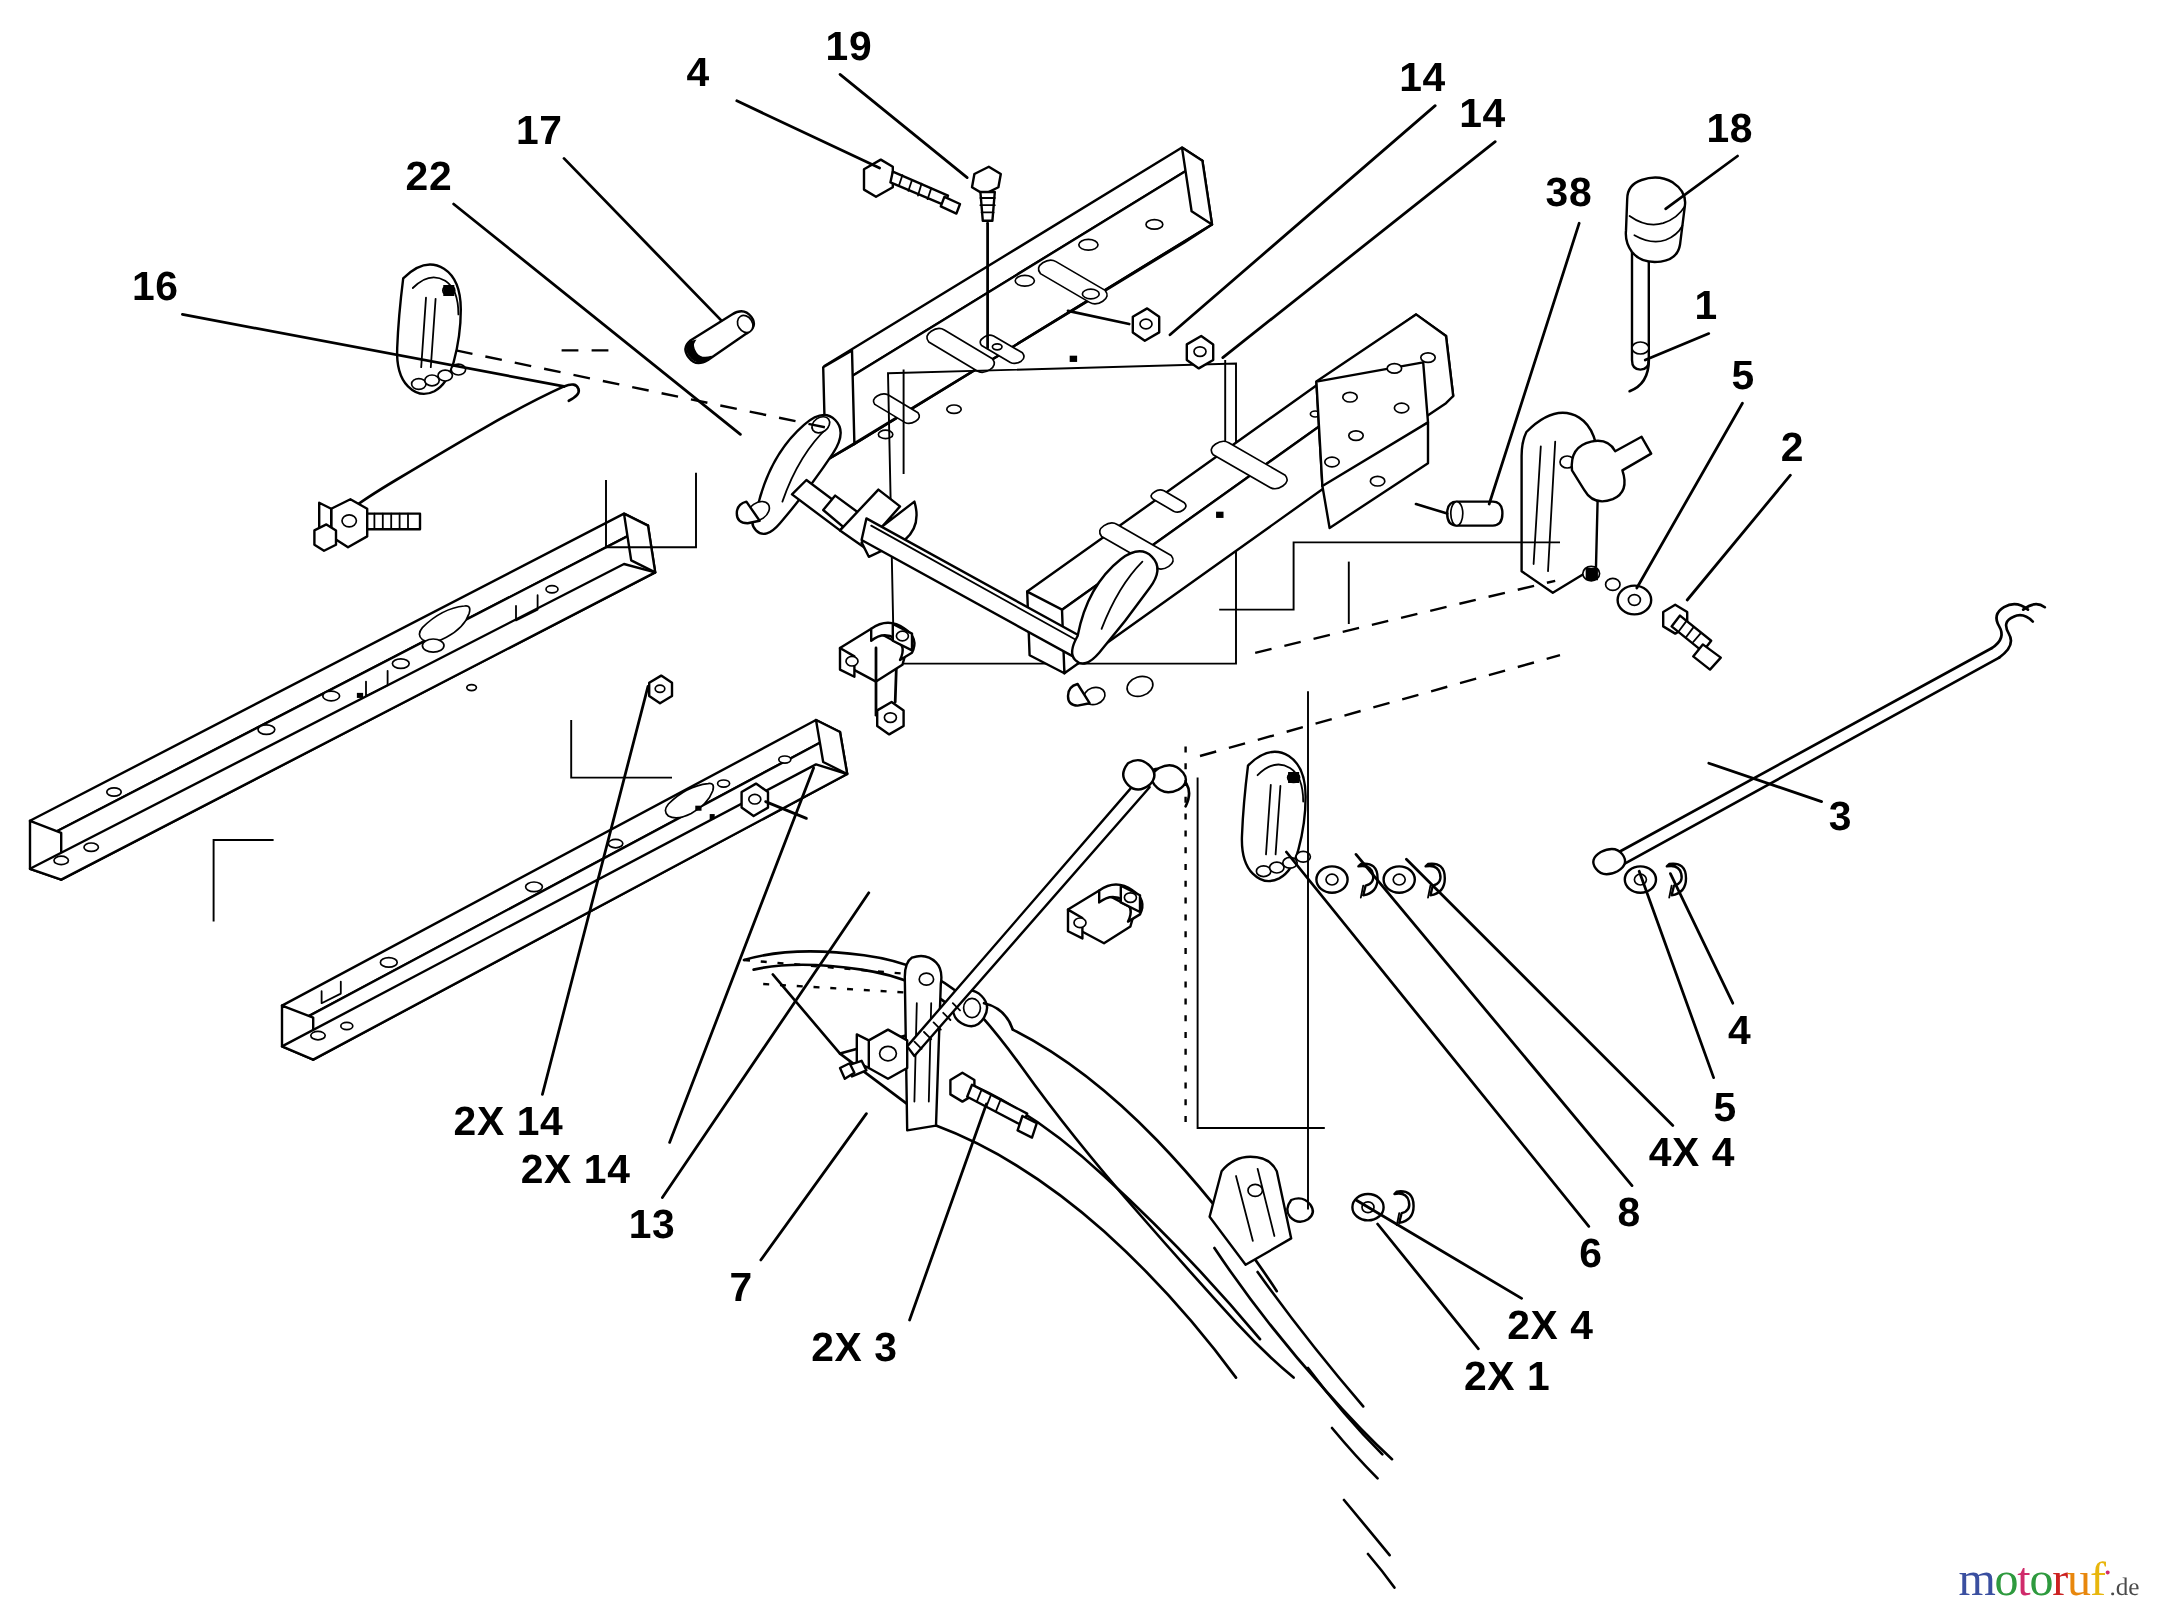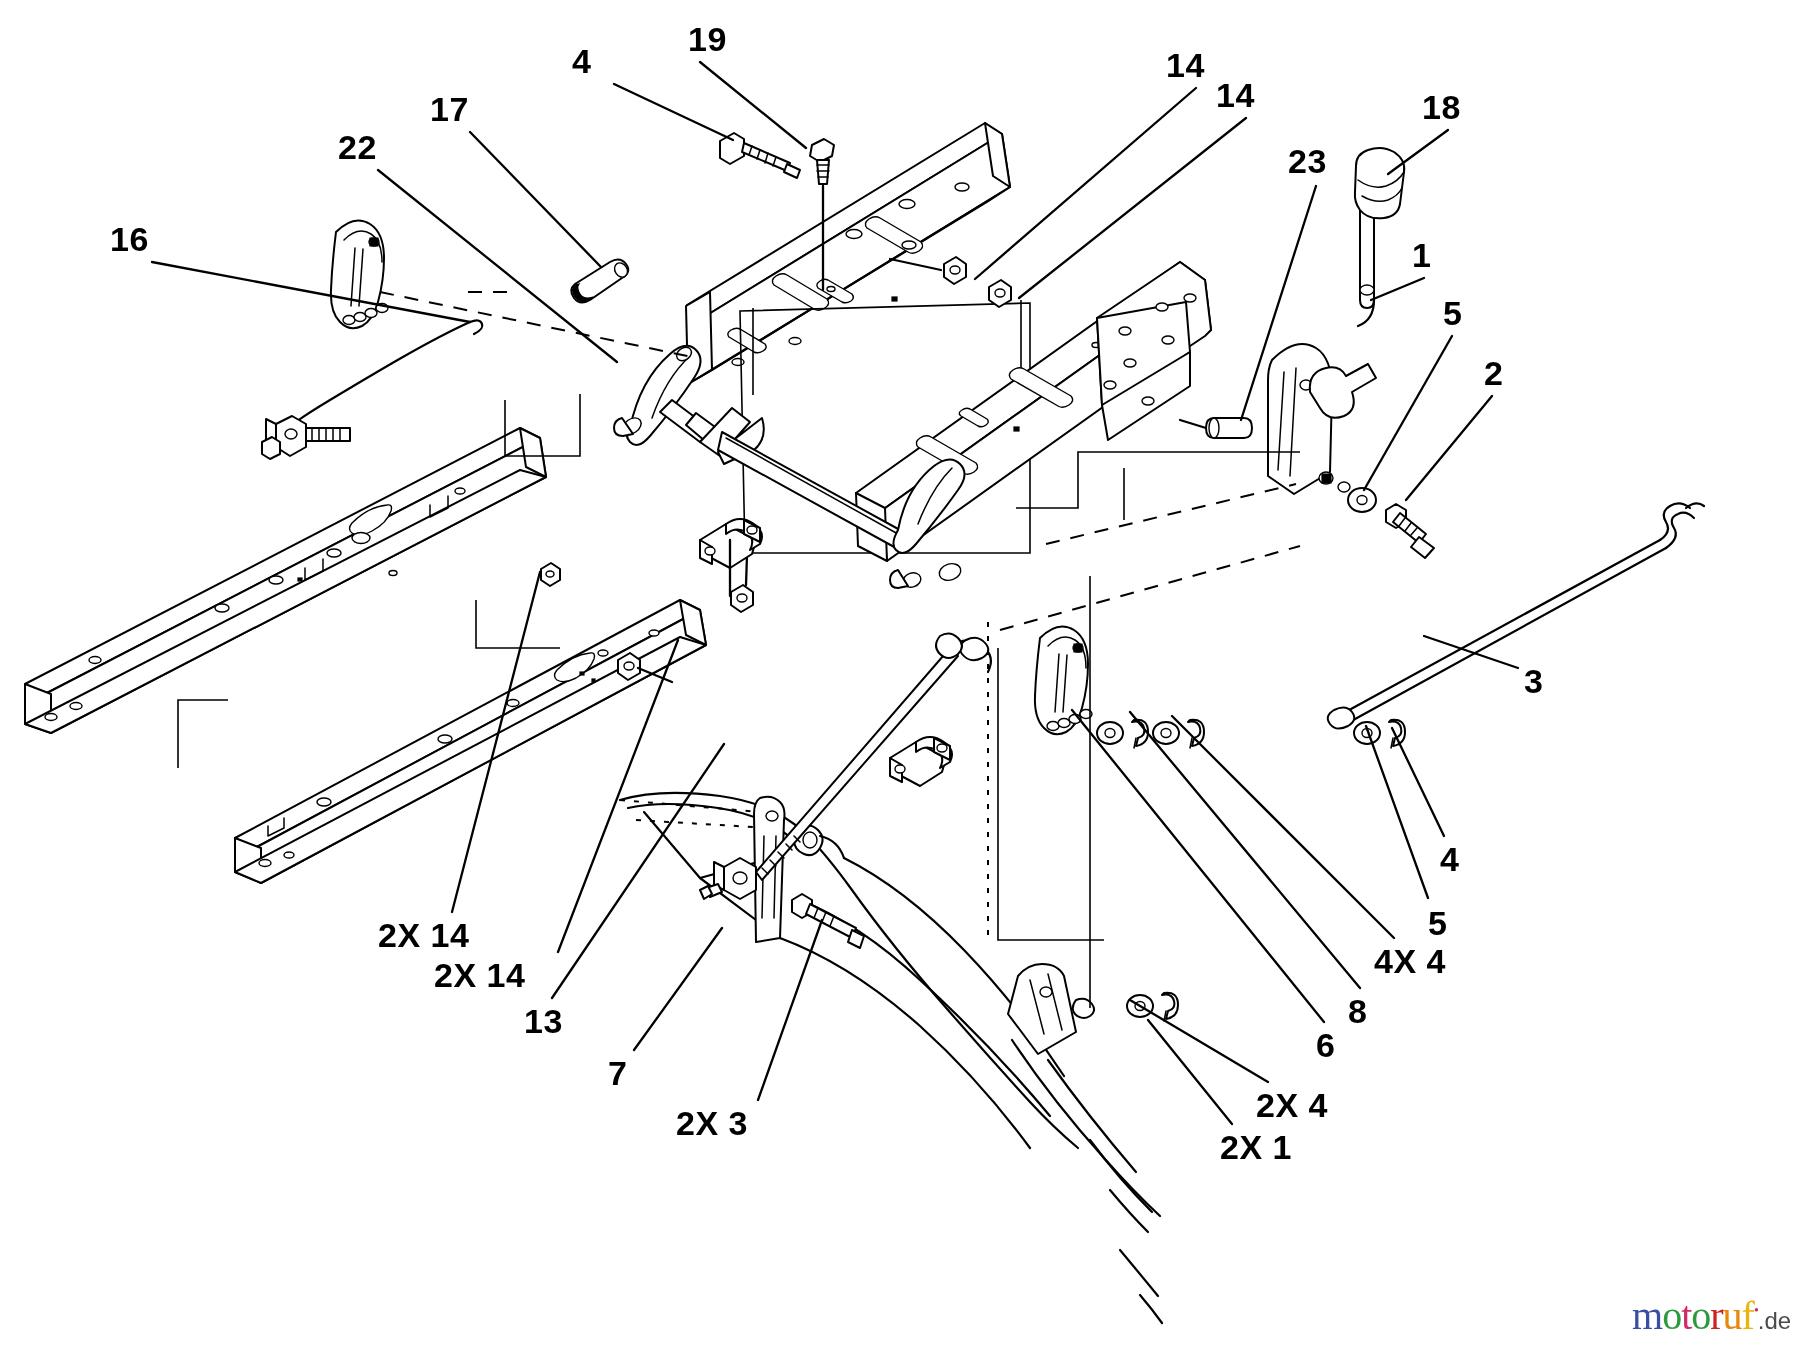--- a/index.html
+++ b/index.html
@@ -24,21 +24,21 @@
     letter-spacing:0.5px;
   }
   .wm{
     position:absolute;
     font-family:"Liberation Serif",serif;
     font-size:40px;
     font-weight:normal;
     white-space:nowrap;
     letter-spacing:-1px;
   }
-  .wm .d{font-family:Liberation Sans, sans-serif;font-size:24px;color:#4a4a4a;letter-spacing:0;}
+  .wm .d{font-family:Liberation Serif, serif;font-size:21px;color:#4a4a4a;letter-spacing:0;}
   .wm .dot{font-size:14px;vertical-align:super;}
 </style>
 </head>
 <body>
 
 <div id="page">
 
   <svg id="art" viewBox="0 0 1800 1346" xmlns="http://www.w3.org/2000/svg">
     <defs>
       <style>
@@ -460,21 +460,21 @@
   </svg>
 
   <div class="calloutLayer">
     <div class="callout" style="left:648px;top:22px;margin-left:40px;">19</div>
     <div class="callout" style="left:572px;top:44px;">4</div>
     <div class="callout" style="left:1166px;top:48px;">14</div>
     <div class="callout" style="left:430px;top:92px;">17</div>
     <div class="callout" style="left:1216px;top:78px;">14</div>
     <div class="callout" style="left:1422px;top:90px;">18</div>
     <div class="callout" style="left:338px;top:130px;">22</div>
-    <div class="callout" style="left:1288px;top:144px;">23</div>
+    <div class="callout" style="left:1288px;top:144px;">38</div>
     <div class="callout" style="left:1412px;top:238px;">1</div>
     <div class="callout" style="left:110px;top:222px;">16</div>
     <div class="callout" style="left:1443px;top:296px;">5</div>
     <div class="callout" style="left:1484px;top:356px;">2</div>
     <div class="callout" style="left:1524px;top:664px;">3</div>
     <div class="callout" style="left:1440px;top:842px;">4</div>
     <div class="callout" style="left:1428px;top:906px;">5</div>
     <div class="callout" style="left:1374px;top:944px;">4X 4</div>
     <div class="callout" style="left:1348px;top:994px;">8</div>
     <div class="callout" style="left:1316px;top:1028px;">6</div>

